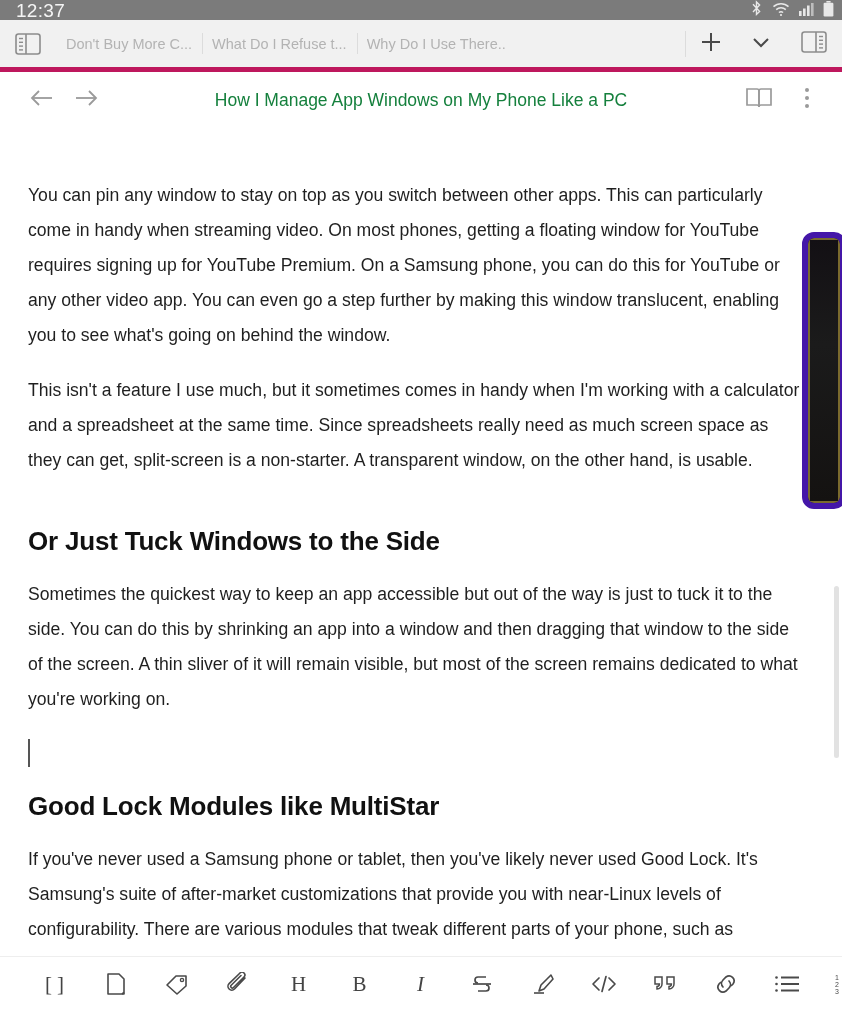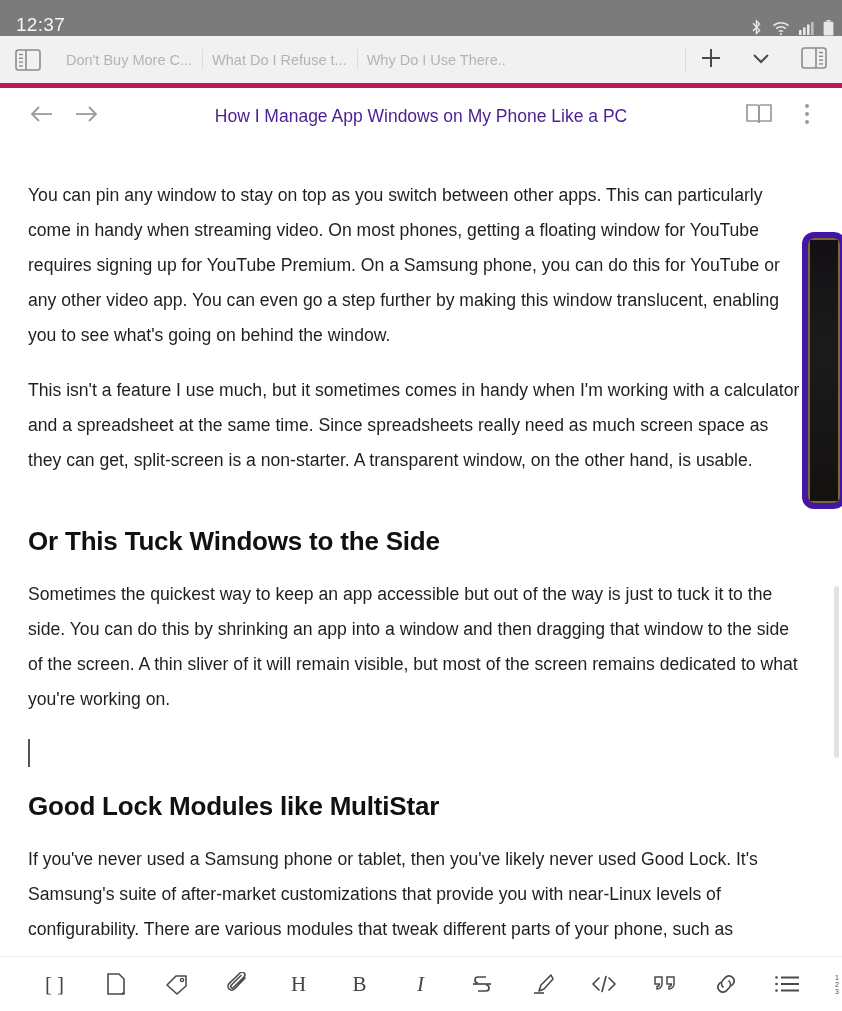--- a/index.html
+++ b/index.html
@@ -6,23 +6,23 @@
   html, body {
     width: 842px; height: 1011px;
     background: #ffffff;
     font-family: "Liberation Sans", sans-serif;
     overflow: hidden;
   }
   body { position: relative; }
 
   
   .status-bar {
-    height: 36px; width: 100%;
+    height: 20px; width: 100%;
     background: #7b7b7b;
-    display: flex; align-items: flex-end;
+    display: flex; align-items: flex-start;
     padding: 0 8px 0 16px;
     color: #ffffff;
   }
   .status-time {
     font-size: 19px; letter-spacing: .3px;
     color: #f5f5f5; font-weight: 400;
   }
   .status-icons {
     margin-left: auto; display: flex; align-items: center; gap: 9px;
   }
@@ -94,21 +94,21 @@
     position: relative;
   }
   .nav-arrow {
     width: 44px; height: 44px;
     display: flex; align-items: center; justify-content: center;
   }
   .page-title {
     position: absolute; left: 0; right: 0;
     text-align: center;
     font-size: 17.5px;
-    color: #4c1d95;
+    color: #15803d;
     pointer-events: none;
   }
   .nav-right {
     margin-left: auto; display: flex; align-items: center; gap: 6px;
     z-index: 2;
   }
   .nav-icon-btn {
     width: 42px; height: 44px;
     display: flex; align-items: center; justify-content: center;
   }
@@ -335,21 +335,21 @@
 
 <div class="content">
 
   <div class="clipped-line">
     <span>·                    ·               ·</span>
   </div>
 
   <p class="para">You can pin any window to stay on top as you switch between other apps. This can particularly come in handy when streaming video. On most phones, getting a floating window for YouTube requires signing up for YouTube Premium. On a Samsung phone, you can do this for YouTube or any other video app. You can even go a step further by making this window translucent, enabling you to see what's going on behind the window.</p>
   <p class="para">This isn't a feature I use much, but it sometimes comes in handy when I'm working with a calculator and a spreadsheet at the same time. Since spreadsheets really need as much screen space as they can get, split-screen is a non-starter. A transparent window, on the other hand, is usable.</p>
 
-  <h2 class="section-head">Or This Tuck Windows to the Side</h2>
+  <h2 class="section-head">Or Just Tuck Windows to the Side</h2>
 
   <p class="para">Sometimes the quickest way to keep an app accessible but out of the way is just to tuck it to the side. You can do this by shrinking an app into a window and then dragging that window to the side of the screen. A thin sliver of it will remain visible, but most of the screen remains dedicated to what you're working on.</p>
 
   <div class="caret-line">
     <span class="caret"></span>
   </div>
 
   <h2 class="section-head" style="padding-top:14px">Good Lock Modules like MultiStar</h2>
 
   <p class="para">If you've never used a Samsung phone or tablet, then you've likely never used Good Lock. It's Samsung's suite of after-market customizations that provide you with near-Linux levels of configurability. There are various modules that tweak different parts of your phone, such as interface theming, icon theming, modifying the keyboard, and configuring notifications. There's one particularly relevant to multi-tasking: MultiStar.</p>

